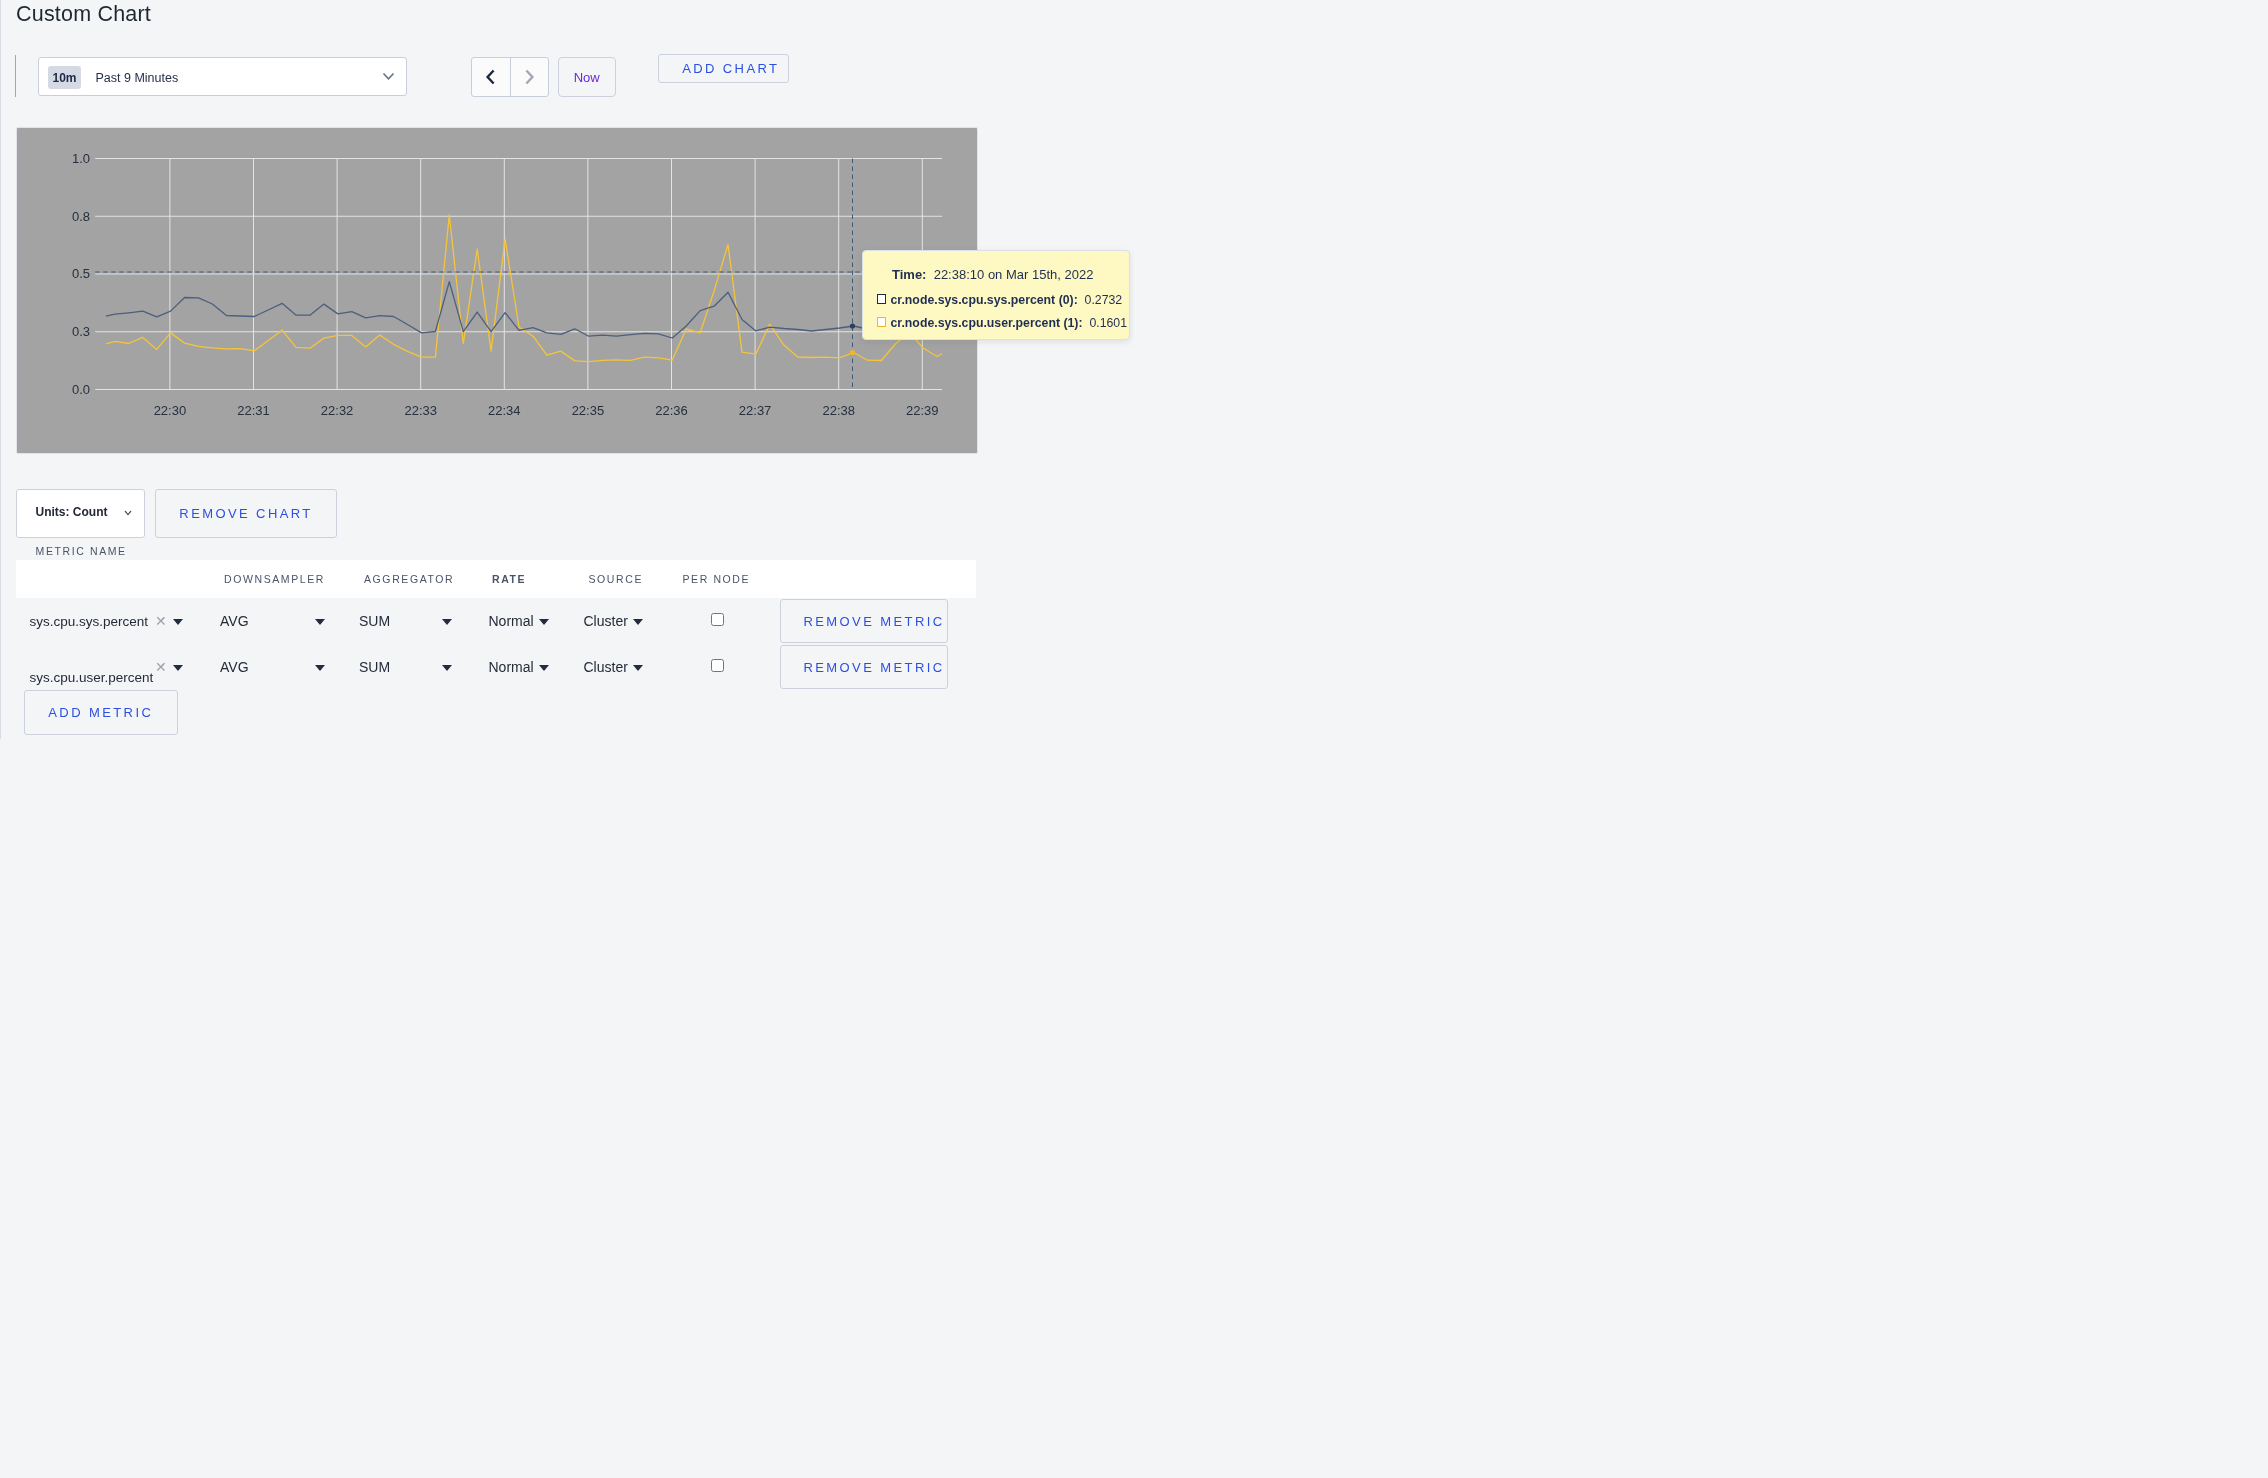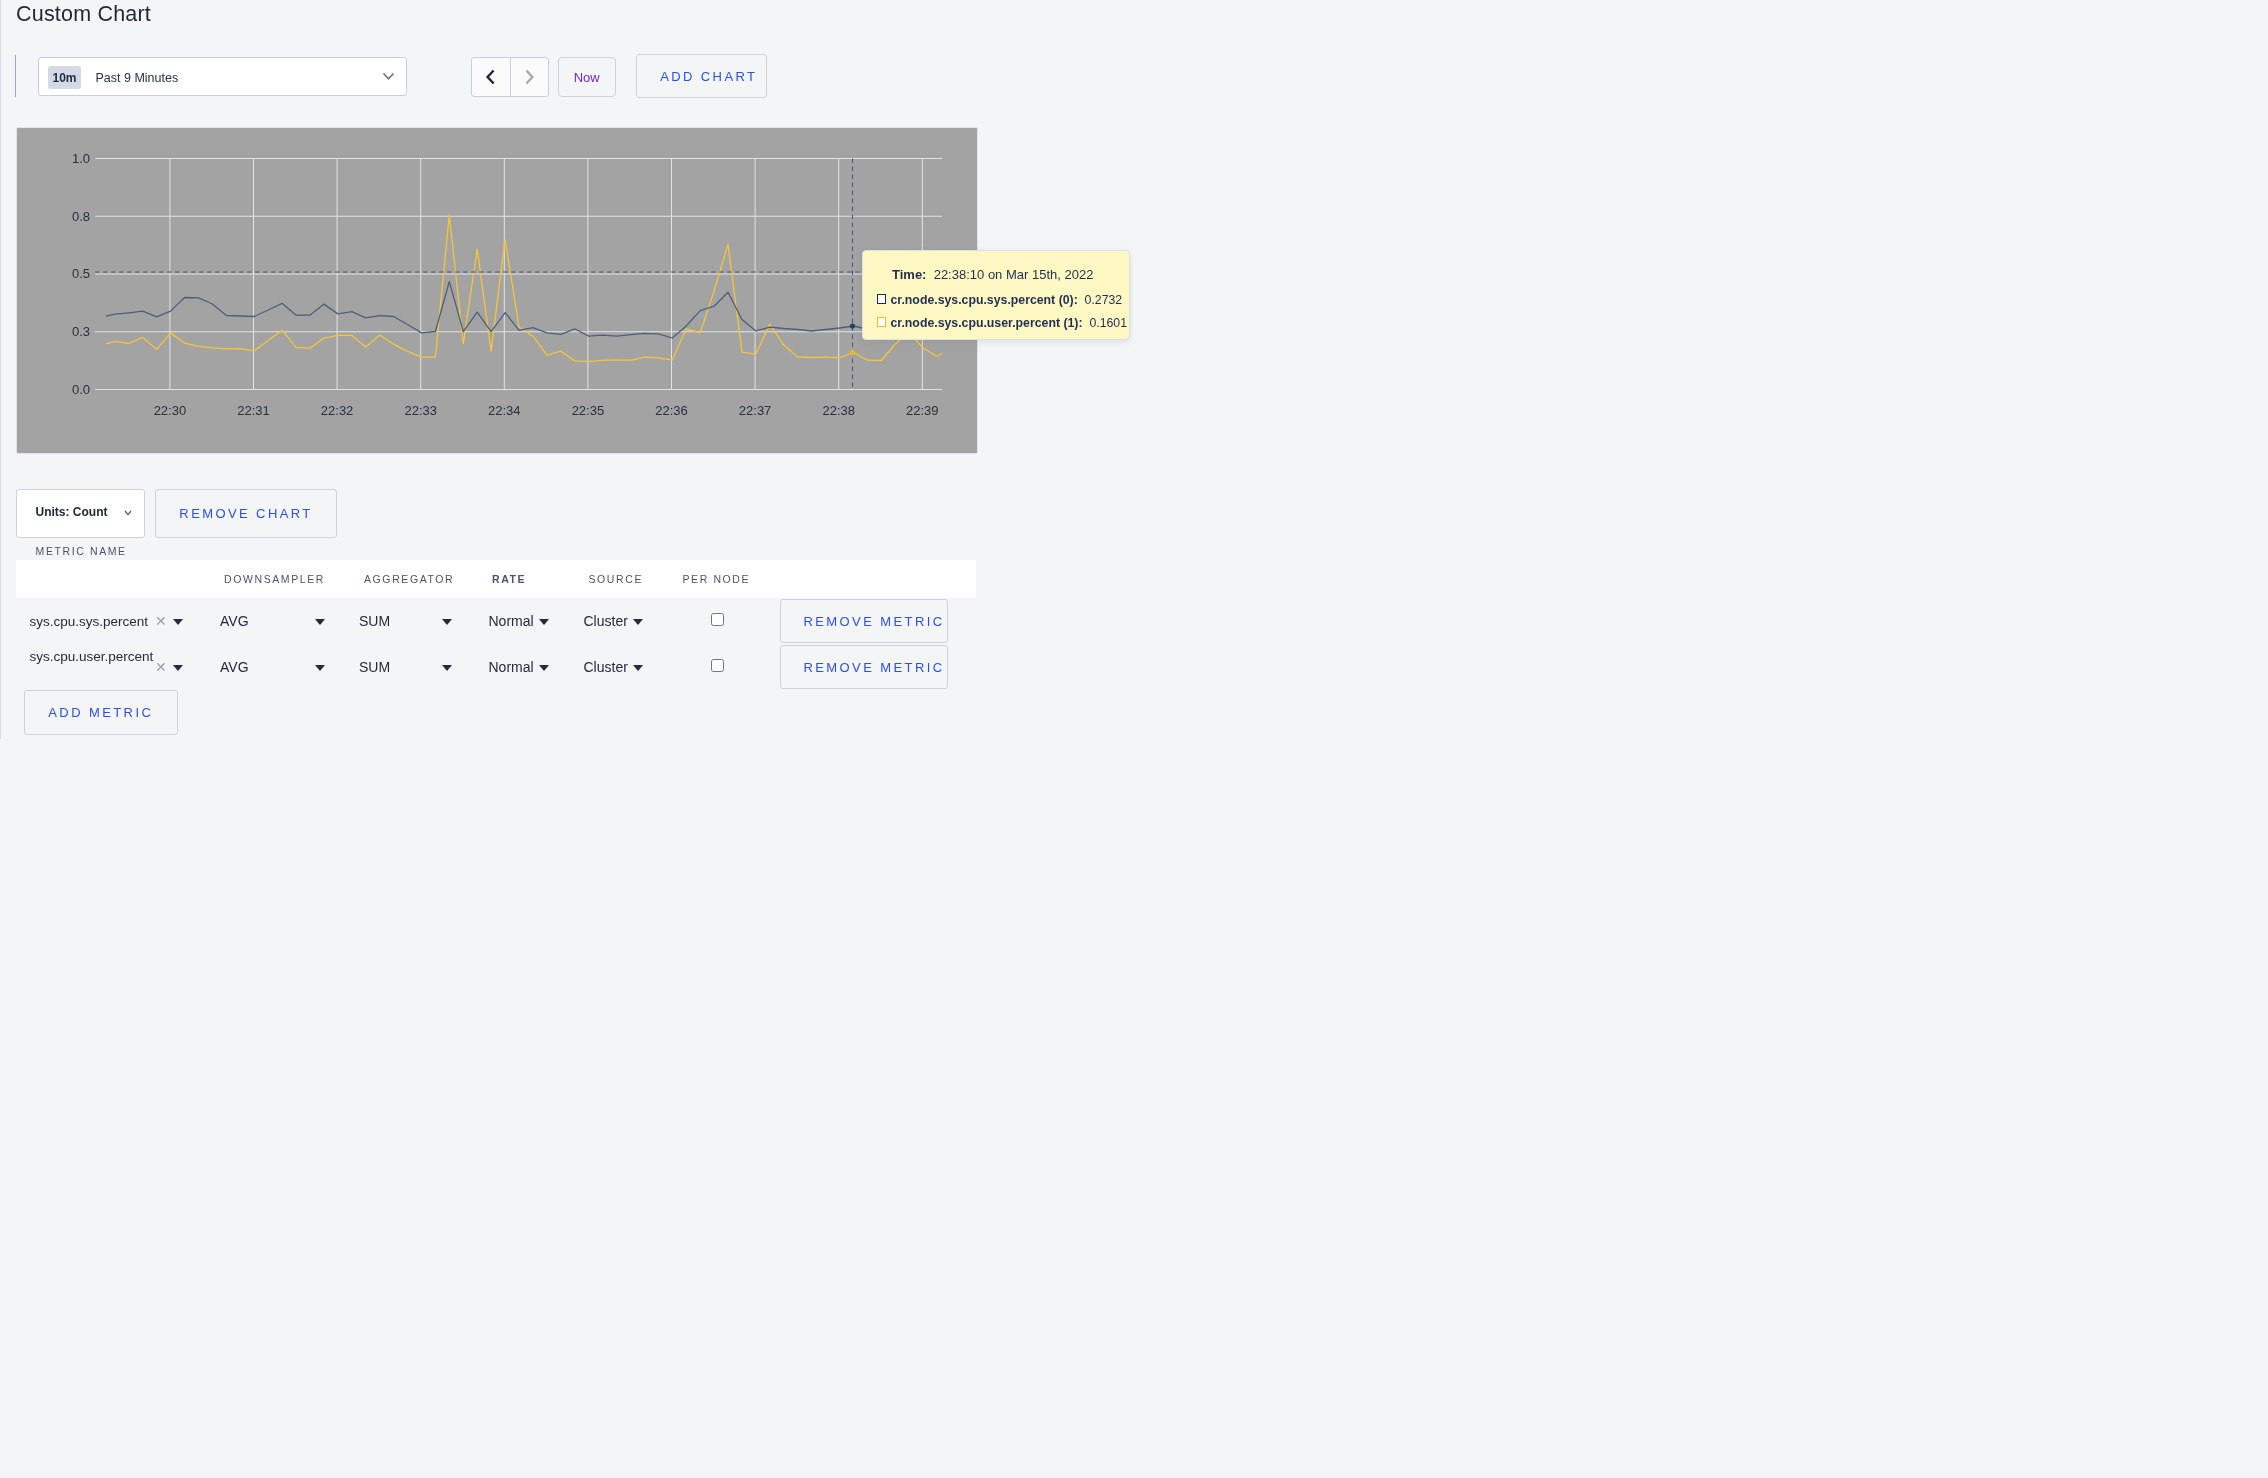--- a/index.html
+++ b/index.html
@@ -23,21 +23,21 @@
         <path d="M8.6 1.5 L2.6 8 L8.6 14.5" fill="none" stroke="#1c2740" stroke-width="2.4"></path>
       </svg>
   </div>
   <div style="flex:1;display:flex;align-items:center;justify-content:center">
     <svg width="11" height="16" viewBox="0 0 11 16">
         <path d="M2.4 1.5 L8.4 8 L2.4 14.5" fill="none" stroke="#a3a9b4" stroke-width="2.4"></path>
       </svg>
   </div>
 </div>
 <div class="abs" style="left:557.5px;top:57px;width:58.5px;height:40px;border:1px solid #ccd1dd;border-radius:4px;display:flex;align-items:center;justify-content:center;font-size:13px;color:#6d28d9">Now</div>
-<div class="abs btn" style="left:636px;top:54px;width:130.5px;height:44px;padding-left:15px">ADD CHART</div>
+<div class="abs btn" style="left:658px;top:54px;width:130.5px;height:29px;padding-left:15px">ADD CHART</div>
 
 <div class="abs" style="left:16px;top:126.5px;width:961.5px;height:327px;background:#a3a3a3;border:1px solid #dfe2e8;border-radius:2px">
 <svg style="position:absolute;left:-1px;top:-1px" width="961.5" height="327" viewBox="0 0 961.5 327">
 <line x1="79.2" y1="31.5" x2="926.15" y2="31.5" stroke="#e3e3e3" stroke-width="1"></line>
 <line x1="79.2" y1="89.25" x2="926.15" y2="89.25" stroke="#e3e3e3" stroke-width="1"></line>
 <line x1="79.2" y1="147.0" x2="926.15" y2="147.0" stroke="#e3e3e3" stroke-width="1"></line>
 <line x1="79.2" y1="204.75" x2="926.15" y2="204.75" stroke="#e3e3e3" stroke-width="1"></line>
 <line x1="79.2" y1="262.5" x2="926.15" y2="262.5" stroke="#e3e3e3" stroke-width="1"></line>
 <line x1="153.9" y1="31.5" x2="153.9" y2="262.5" stroke="#e3e3e3" stroke-width="1"></line>
 <line x1="237.5" y1="31.5" x2="237.5" y2="262.5" stroke="#e3e3e3" stroke-width="1"></line>
@@ -103,21 +103,21 @@
 <div class="abs" style="left:220px;top:613.0px;font-size:14px;color:#242b38">AVG</div>
 <div class="abs tri" style="left:314.5px;top:618.5px"></div>
 <div class="abs" style="left:359px;top:613.0px;font-size:14px;color:#242b38">SUM</div>
 <div class="abs tri" style="left:441.5px;top:618.5px"></div>
 <div class="abs" style="left:488.5px;top:613.0px;font-size:14px;color:#242b38">Normal</div>
 <div class="abs tri" style="left:538.5px;top:618.5px"></div>
 <div class="abs" style="left:583.5px;top:613.0px;font-size:14px;color:#242b38">Cluster</div>
 <div class="abs tri" style="left:632.5px;top:618.5px"></div>
 <div class="abs" style="left:710.8px;top:613.2px;width:13.2px;height:13.2px;background:#fff;border:1px solid #70767f;border-radius:2.5px"></div>
 <div class="abs btn" style="left:780px;top:598.7px;width:168px;height:44.7px;font-size:13px;padding-left:20px">REMOVE METRIC</div>
-<div class="abs" style="left:29.5px;top:649px;font-size:13.5px;color:#242b38">sys.cpu.user.percent</div>
+<div class="abs" style="left:29.5px;top:670px;font-size:13.5px;color:#242b38">sys.cpu.user.percent</div>
 <div class="abs" style="left:155px;top:658.5px;font-size:14px;color:#9aa0ac">✕</div>
 <div class="abs tri" style="left:173px;top:664.5px"></div>
 <div class="abs" style="left:220px;top:659.0px;font-size:14px;color:#242b38">AVG</div>
 <div class="abs tri" style="left:314.5px;top:664.5px"></div>
 <div class="abs" style="left:359px;top:659.0px;font-size:14px;color:#242b38">SUM</div>
 <div class="abs tri" style="left:441.5px;top:664.5px"></div>
 <div class="abs" style="left:488.5px;top:659.0px;font-size:14px;color:#242b38">Normal</div>
 <div class="abs tri" style="left:538.5px;top:664.5px"></div>
 <div class="abs" style="left:583.5px;top:659.0px;font-size:14px;color:#242b38">Cluster</div>
 <div class="abs tri" style="left:632.5px;top:664.5px"></div>

